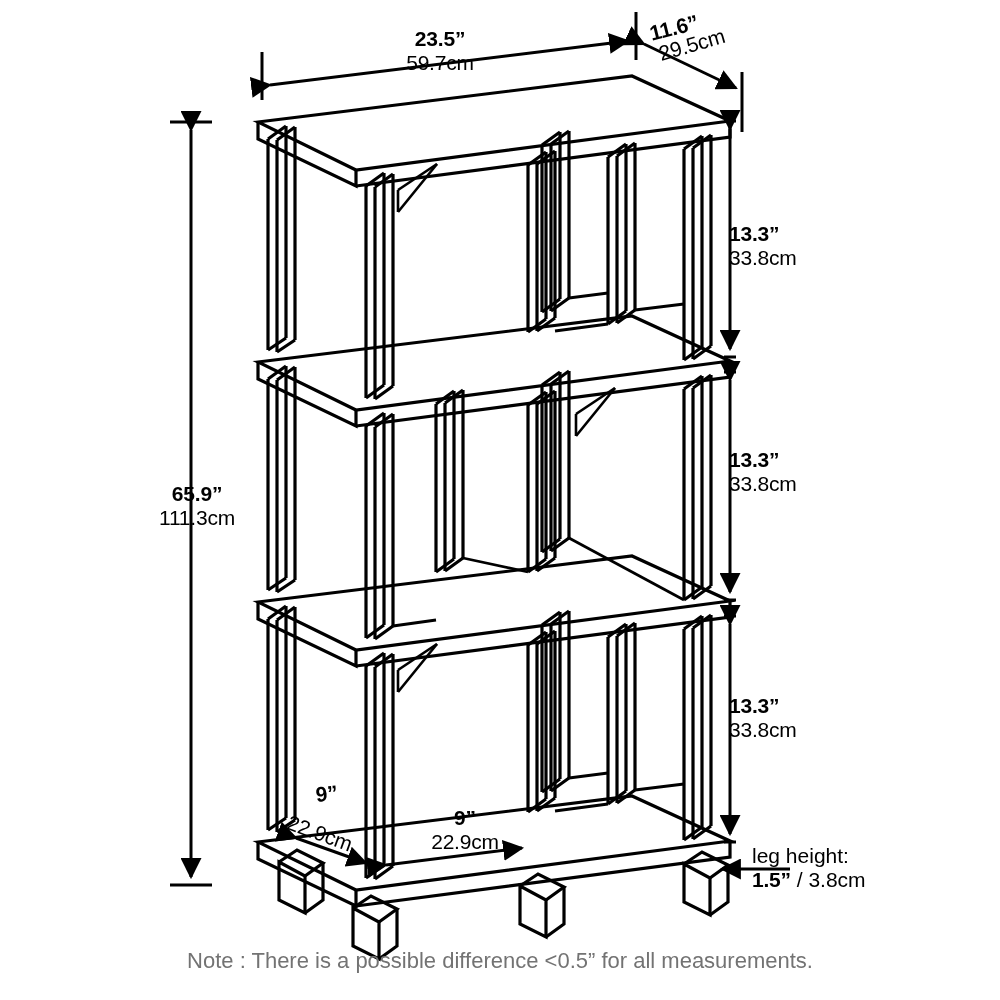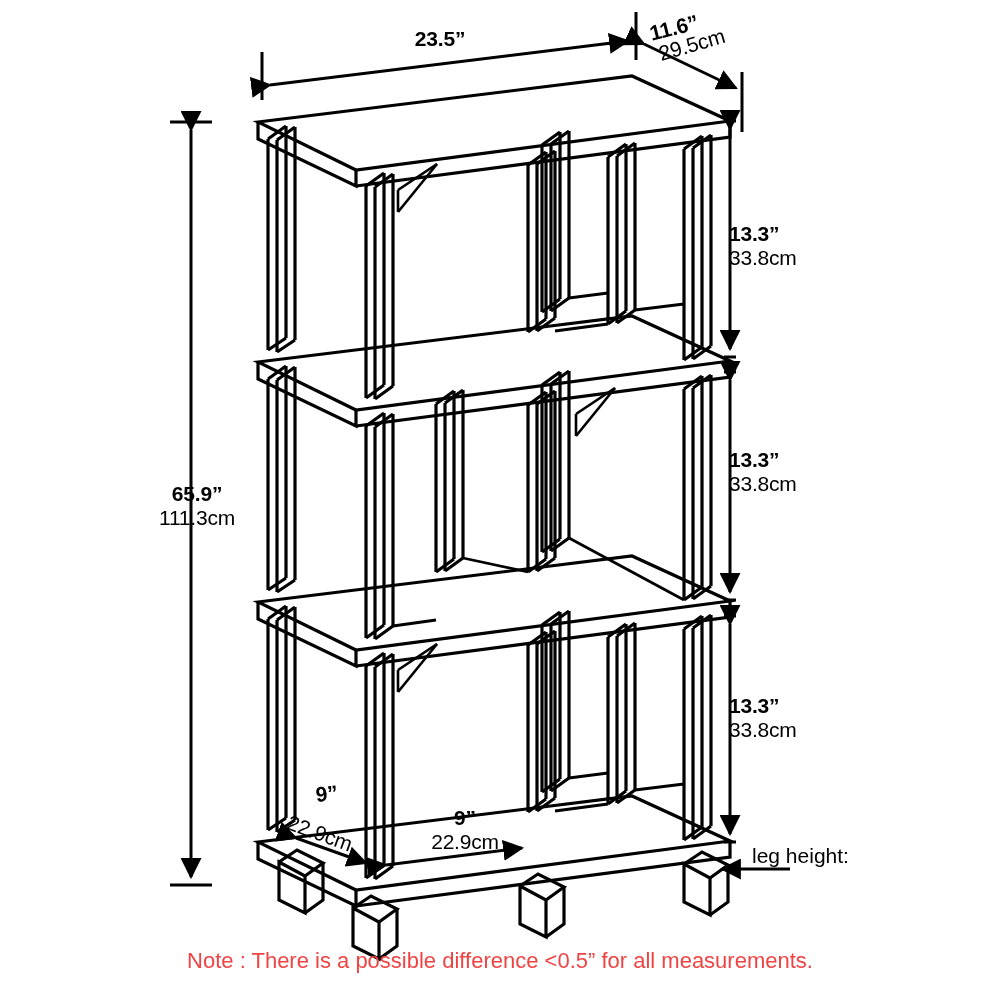--- a/index.html
+++ b/index.html
@@ -67,21 +67,21 @@
   #lab-depth2 .met  { transform: rotate(20deg); transform-origin: left center; }
   #lab-cube         { left: 390px; top: 806px; width: 150px; }
   
   #note {
     position: absolute;
     left: 0;
     top: 948px;
     width: 1000px;
     text-align: center;
     font-size: 22px;
-    color: #ef4444;
+    color: #737373;
     font-family: "Liberation Sans", sans-serif;
   }
 </style>
 </head>
 <body>
 
 <div id="page">
 
   <svg class="drawing" viewBox="0 0 1000 1000">
     <defs>
@@ -286,20 +286,21 @@
       <line x1="790" y1="869" x2="722" y2="869" stroke-width="3" marker-end="url(#arwF)"></line>
 
       <line x1="296" y1="838" x2="366" y2="863" stroke-width="3" marker-start="url(#arwB)" marker-end="url(#arwF)"></line>
 
       <line x1="386" y1="865" x2="522" y2="848" stroke-width="3" marker-start="url(#arwB)" marker-end="url(#arwF)"></line>
     </g>
   </svg>
 
   <div class="lbl center" id="lab-width">
     <span class="imp">23.5”</span>
+    <span class="met">59.7cm</span>
   </div>
 
   <div class="lbl" id="lab-depth">
     <span class="imp">11.6”</span>
     <span class="met">29.5cm</span>
   </div>
 
   <div class="lbl center" id="lab-height">
     <span class="imp">65.9”</span>
     <span class="met">111.3cm</span>
@@ -325,17 +326,18 @@
     <span class="met">22.9cm</span>
   </div>
 
   <div class="lbl center" id="lab-cube">
     <span class="imp">9”</span>
     <span class="met">22.9cm</span>
   </div>
 
   <div class="lbl" id="lab-leg">
     <span class="legtxt">leg height:</span>
+    <span class="legval"><span class="imp">1.5”</span><span class="sep"> / </span><span class="sep">3.8cm</span></span>
   </div>
 
   <div id="note">Note : There is a possible difference &lt;0.5” for all measurements.</div>
 
 </div>
 
 </body></html>

